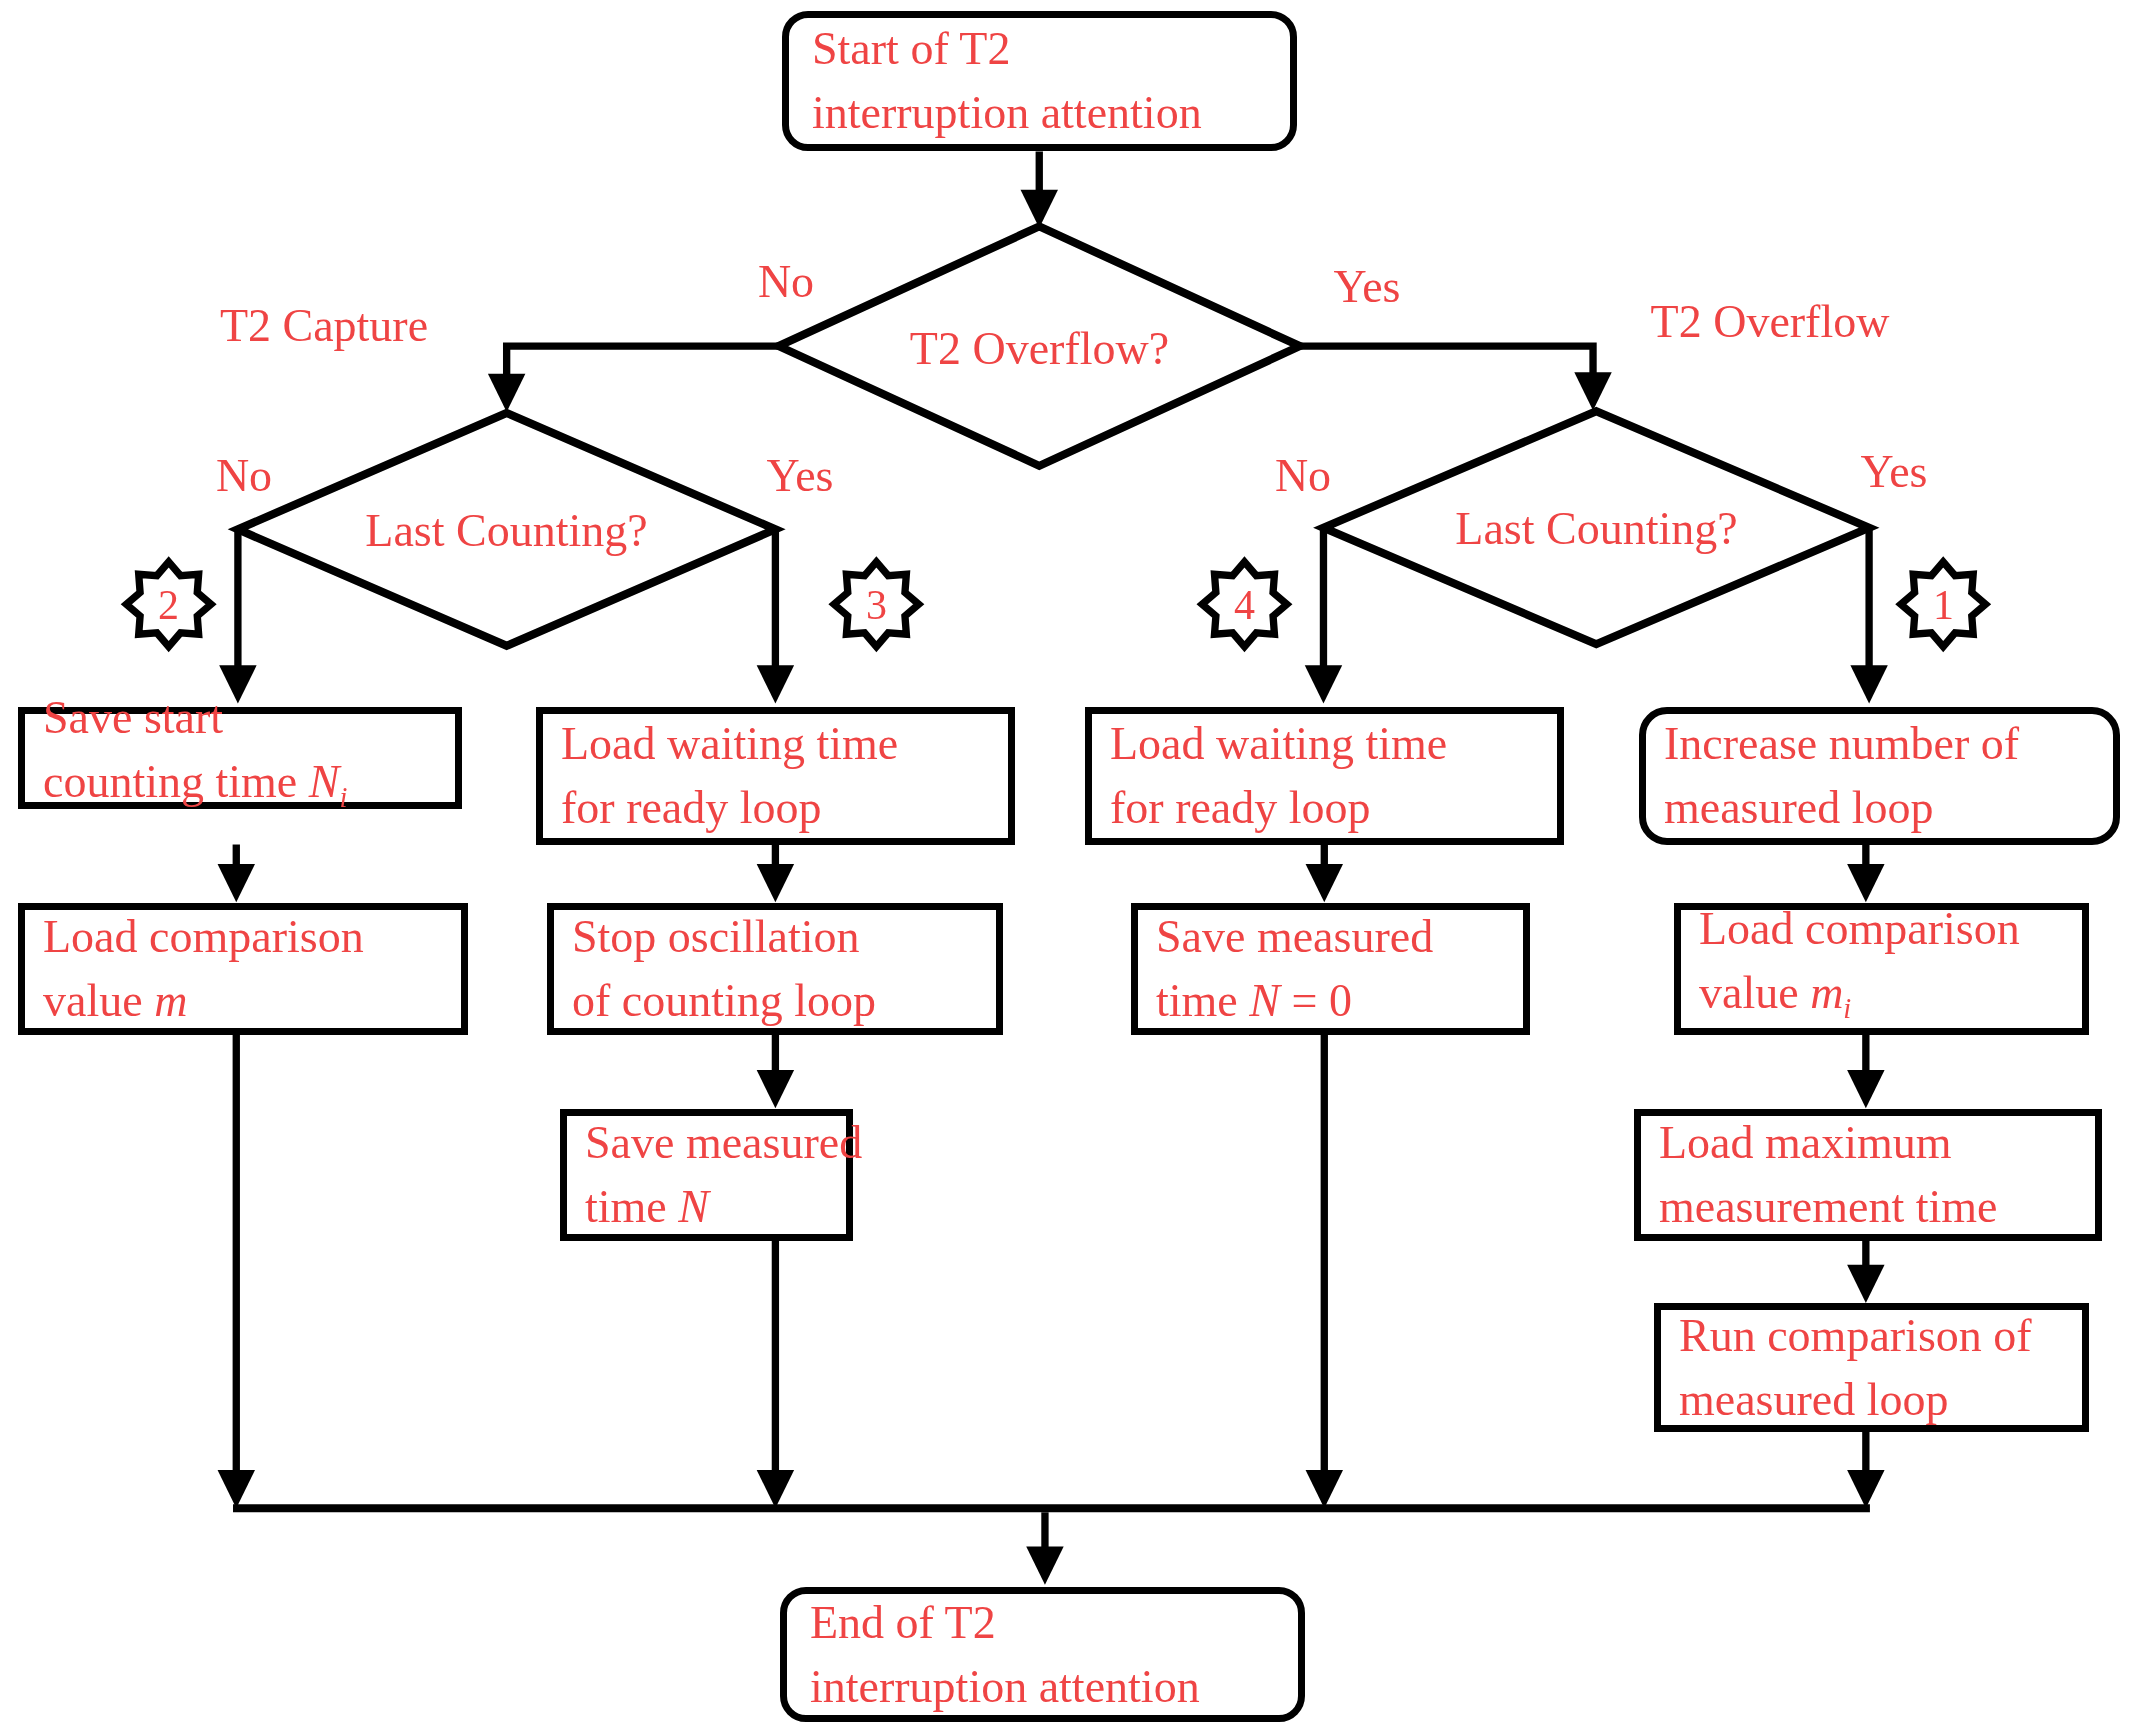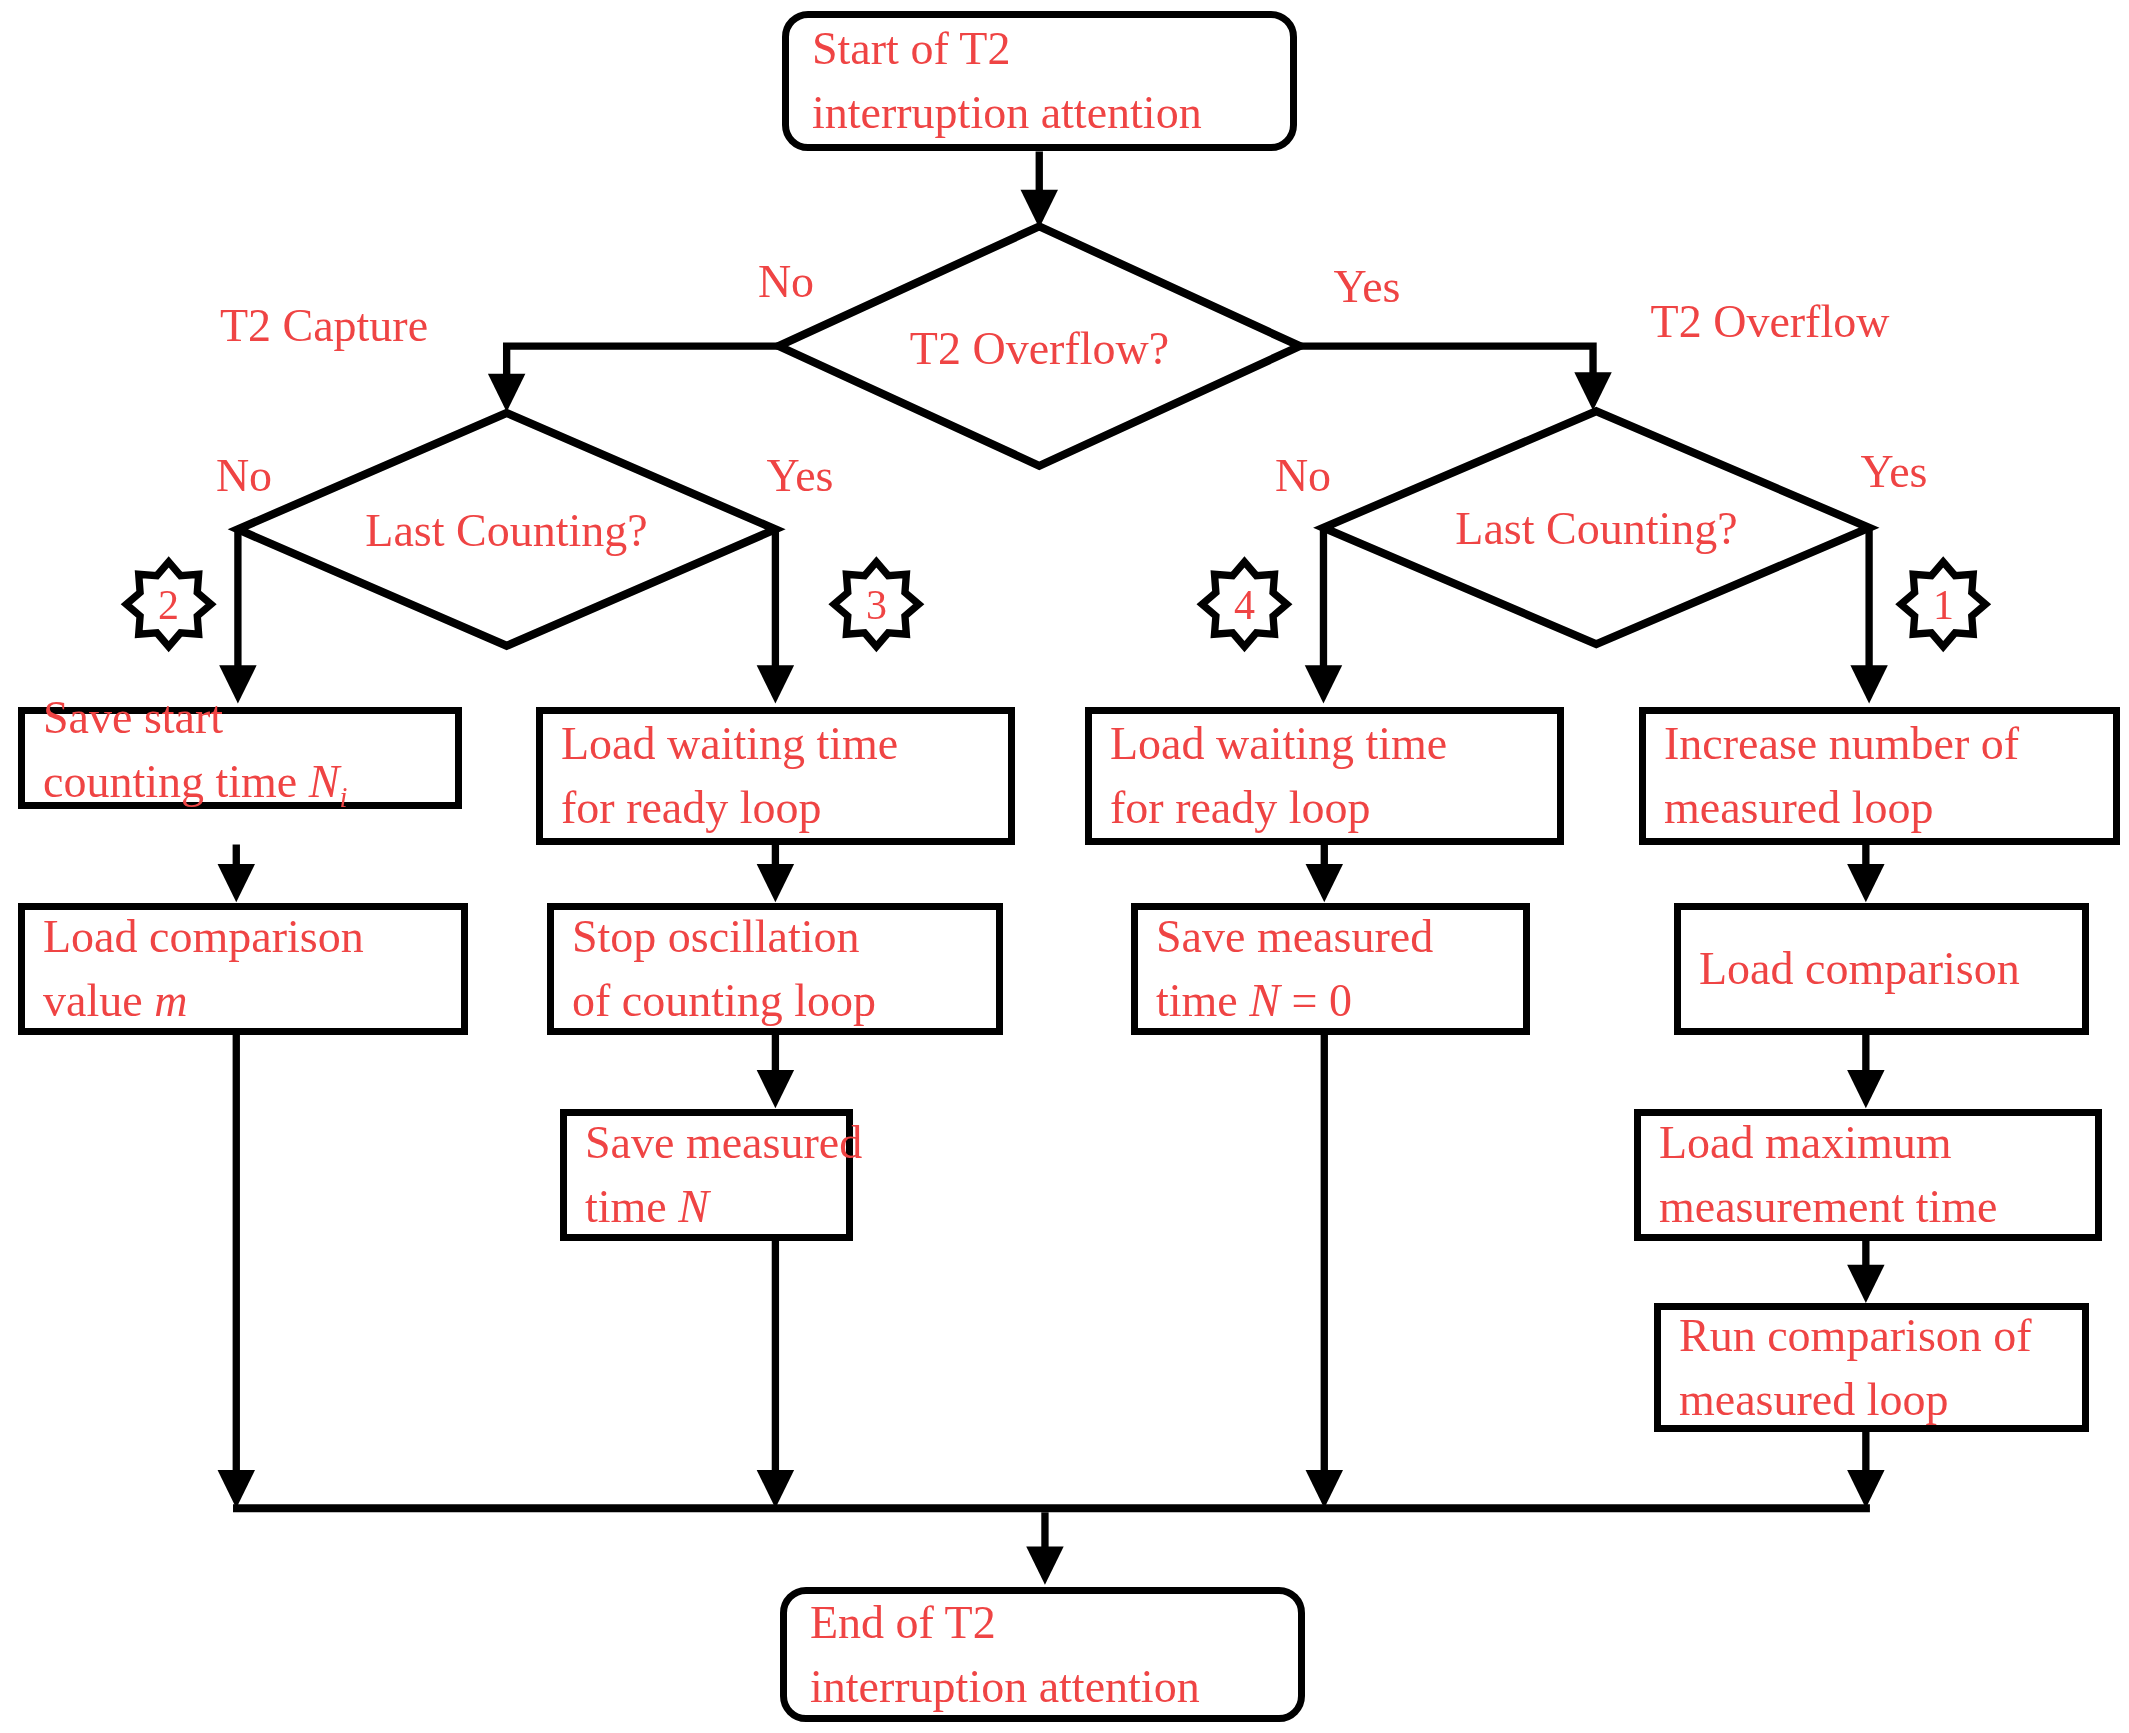--- a/index.html
+++ b/index.html
@@ -163,39 +163,40 @@
       <div class="tl"><span>counting time </span><span class="math">N</span><sub class="math">i</sub></div>
     </div>
   <div class="node" style="left:536px;top:707px;width:479px;height:138px;">
       <div class="tl"><span>Load waiting time</span></div>
       <div class="tl"><span>for ready loop</span></div>
     </div>
   <div class="node" style="left:1085px;top:707px;width:479px;height:138px;">
       <div class="tl"><span>Load waiting time</span></div>
       <div class="tl"><span>for ready loop</span></div>
     </div>
-  <div class="node" style="left:1639px;top:707px;width:481px;height:138px;">
+  <div class="node" style="left:1639px;top:707px;width:481px;height:138px;border-radius:28px;">
       <div class="tl"><span>Increase number of</span></div>
       <div class="tl"><span>measured loop</span></div>
     </div>
 
   <div class="node" style="left:18px;top:903px;width:450px;height:132px;">
       <div class="tl"><span>Load comparison</span></div>
       <div class="tl"><span>value </span><span class="math">m</span></div>
     </div>
   <div class="node" style="left:547px;top:903px;width:456px;height:132px;">
       <div class="tl"><span>Stop oscillation</span></div>
       <div class="tl"><span>of counting loop</span></div>
     </div>
   <div class="node" style="left:1131px;top:903px;width:399px;height:132px;">
       <div class="tl"><span>Save measured</span></div>
       <div class="tl"><span>time </span><span class="math">N</span><span> = 0</span></div>
     </div>
   <div class="node" style="left:1674px;top:903px;width:415px;height:132px;">
       <div class="tl"><span>Load comparison</span></div>
+      <div class="tl"><span>value </span><span class="math">m</span><sub class="math">i</sub></div>
     </div>
 
   <div class="node" style="left:560px;top:1109px;width:293px;height:132px;">
       <div class="tl"><span>Save measured</span></div>
       <div class="tl"><span>time </span><span class="math">N</span></div>
     </div>
   <div class="node" style="left:1634px;top:1109px;width:468px;height:132px;">
       <div class="tl"><span>Load maximum</span></div>
       <div class="tl"><span>measurement time</span></div>
     </div>

